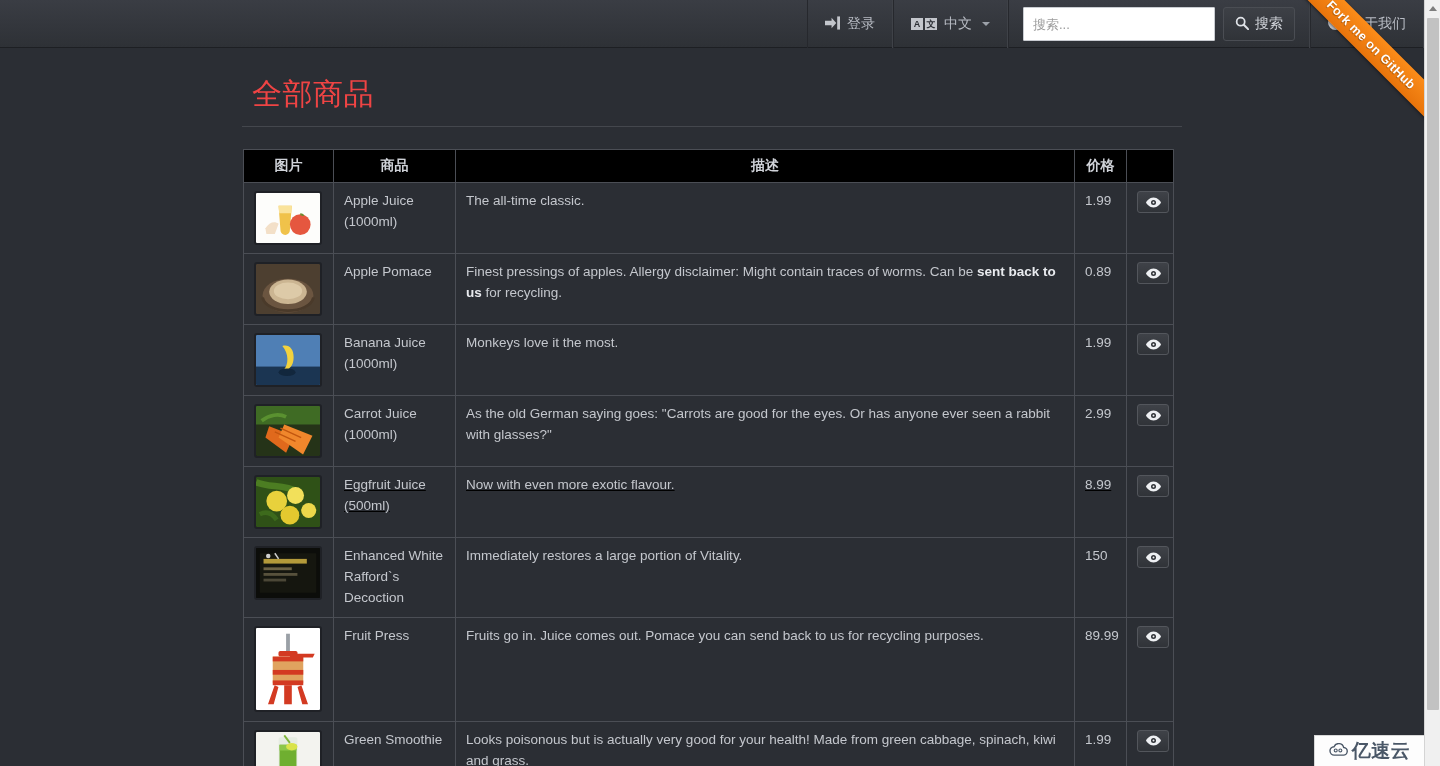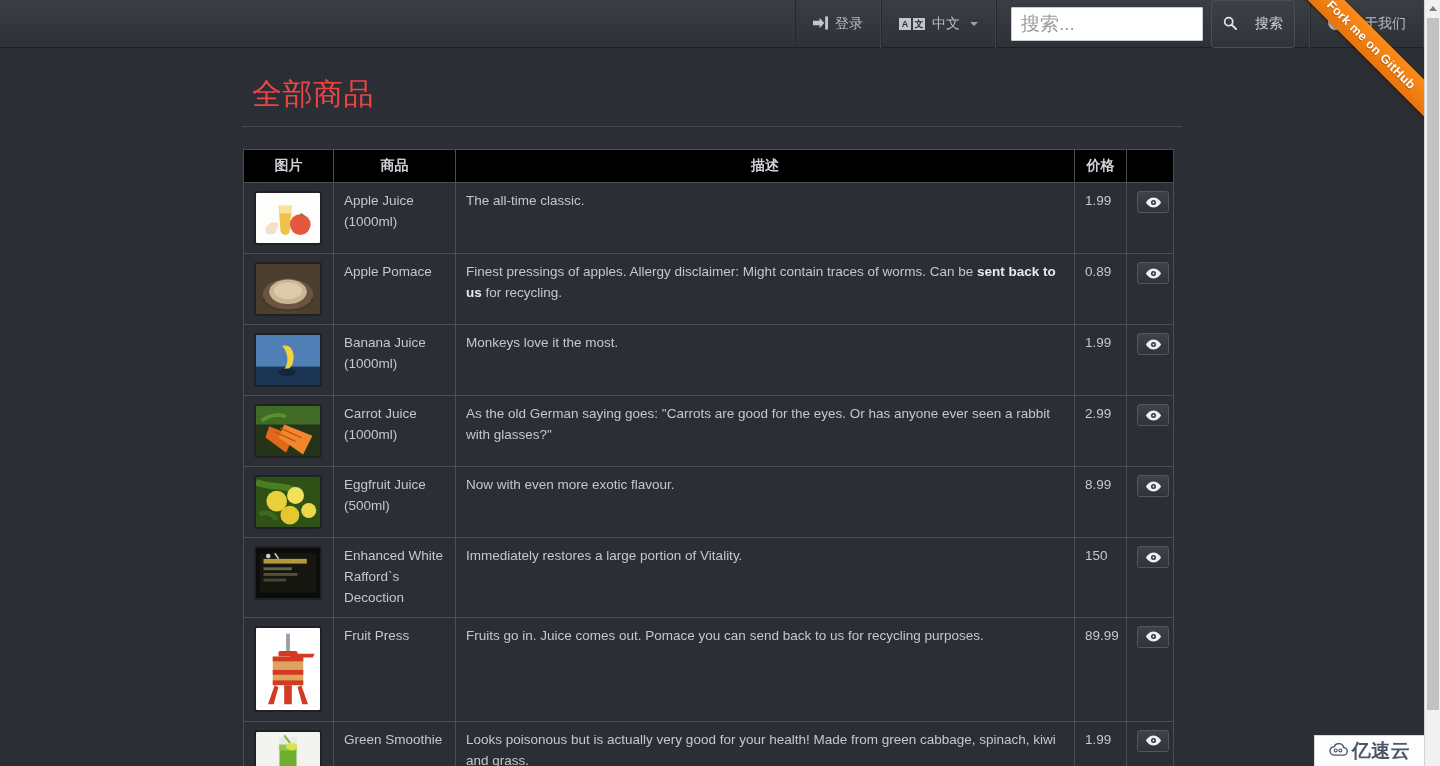--- a/index.html
+++ b/index.html
@@ -70,32 +70,32 @@
     border-left: 1px solid #26282d;
     border-right: 1px solid #3f4248;
     height: 48px;
   }
   .search-input {
     width: 192px;
     height: 34px;
     border: 1px solid #c9ccd1;
     background: #fff;
     color: #555;
-    font-size: 19px;
+    font-size: 13px;
     padding: 0 9px;
     outline: none;
     font-family: inherit;
     border-radius: 1px;
   }
   .search-input::placeholder { color: #9b9b9b; }
   .search-btn {
     display: flex;
     align-items: center;
-    gap: 18px;
-    height: 48px;
+    gap: 6px;
+    height: 34px;
     padding: 0 11px;
     background: linear-gradient(to bottom, #3d4046, #303338);
     border: 1px solid #4a4d53;
     border-radius: 3px;
     color: #cfd2d8;
     font-size: 14px;
     cursor: pointer;
     font-family: inherit;
   }
 
@@ -452,21 +452,21 @@
             <td>As the old German saying goes: "Carrots are good for the eyes. Or has anyone ever seen a rabbit with glasses?"</td>
             <td class="cell-price">2.99</td>
             <td class="cell-act"><button class="eye-btn">
                 <svg width="15" height="11" viewBox="0 0 18 12" xmlns="http://www.w3.org/2000/svg">
                   <path d="M9 0C4 0 1 4.2 0 6c1 1.8 4 6 9 6s8-4.2 9-6c-1-1.8-4-6-9-6z" fill="#eef0f3"></path>
                   <circle cx="9" cy="6" r="3" fill="#2f3237"></circle>
                   <circle cx="9" cy="6" r="1.2" fill="#eef0f3"></circle>
                 </svg>
               </button></td>
           </tr>
-          <tr style="height: 62px;">
+          <tr style="height: 62px; text-decoration: underline;">
             <td class="cell-img">
               <span class="thumb">
                 <svg viewBox="0 0 68 54" xmlns="http://www.w3.org/2000/svg" preserveAspectRatio="xMidYMid slice">
                   <rect width="68" height="54" fill="#2f5117"></rect>
                   <path d="M0 6c14 6 30 2 44 10" stroke="#4c7d22" stroke-width="7" fill="none"></path>
                   <circle cx="22" cy="26" r="11" fill="#e8d13c"></circle>
                   <circle cx="42" cy="20" r="9" fill="#f2e05a"></circle>
                   <circle cx="36" cy="41" r="10" fill="#e3c92f"></circle>
                   <circle cx="56" cy="36" r="8" fill="#edd84a"></circle>
                   <path d="M4 40c8-4 14 0 18 6" stroke="#3d6a1c" stroke-width="5" fill="none"></path>

